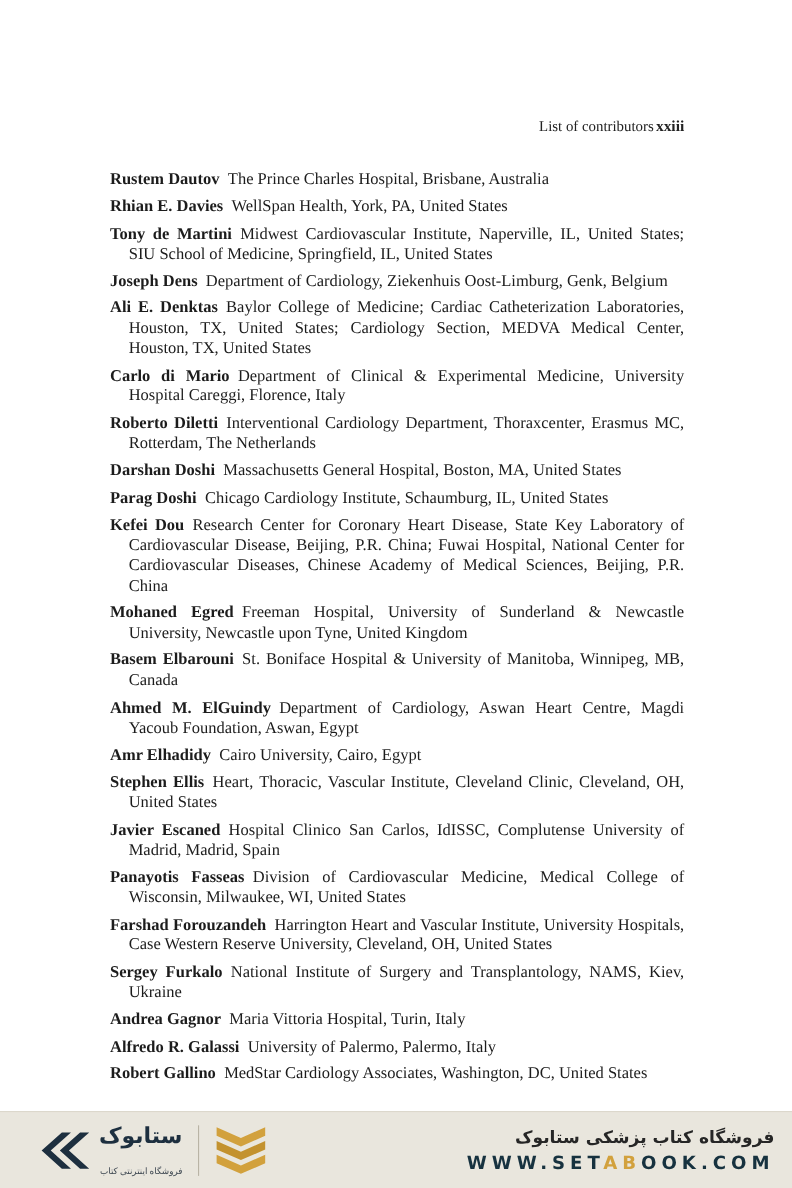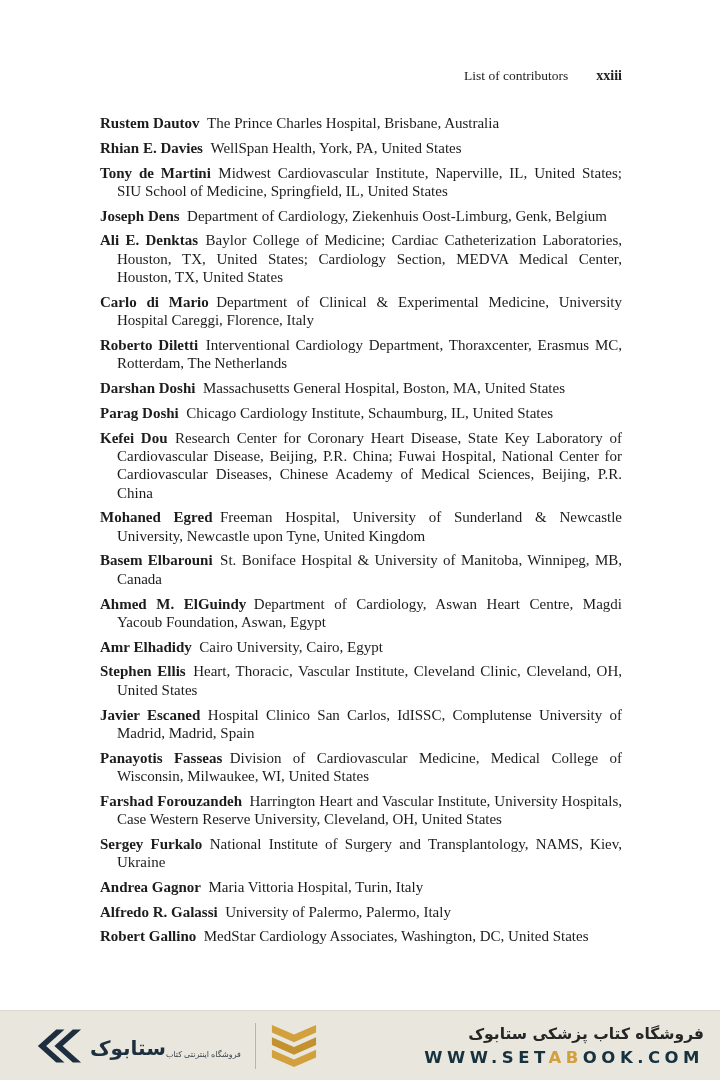--- a/index.html
+++ b/index.html
@@ -11,27 +11,28 @@
     position:relative;
     overflow:hidden;
   }
   .page {
     padding:68px 98px 0 100px;
   }
   .header {
     display:flex;
     justify-content:flex-end;
     align-items:baseline;
-    gap:28px;
+    gap:2px;
     font-size:13.5px;
     color:#222;
   }
   .header .pagenum {
     font-weight:bold;
     font-size:14px;
+    margin-top:40px;
   }
   .contributors { margin-top:30px; }
   .entry {
     font-size:15px;
     line-height:18.3px;
     text-align:justify;
     padding-left:17px;
     text-indent:-17px;
     margin:0 0 6.5px 0;
   }
@@ -44,21 +45,21 @@
     height:70px;
     background:#e9e6dd;
     border-top:1px solid #dcd8cc;
     display:flex;
     align-items:center;
     padding:0 16px 0 36px;
     box-sizing:border-box;
   }
   .logo { display:flex; align-items:center; gap:8px; }
   .logo-chevrons { display:block; }
-  .logo-textwrap { display:flex; flex-direction:row; align-items:flex-end; }
+  .logo-textwrap { display:flex; flex-direction:column; align-items:flex-end; }
   .logo-word {
     font-family:"DejaVu Sans", sans-serif;
     font-weight:bold;
     font-size:20px;
     color:#1d2f3f;
     direction:rtl;
     line-height:1.05;
   }
   .logo-sub {
     font-family:Liberation Serif, serif;

